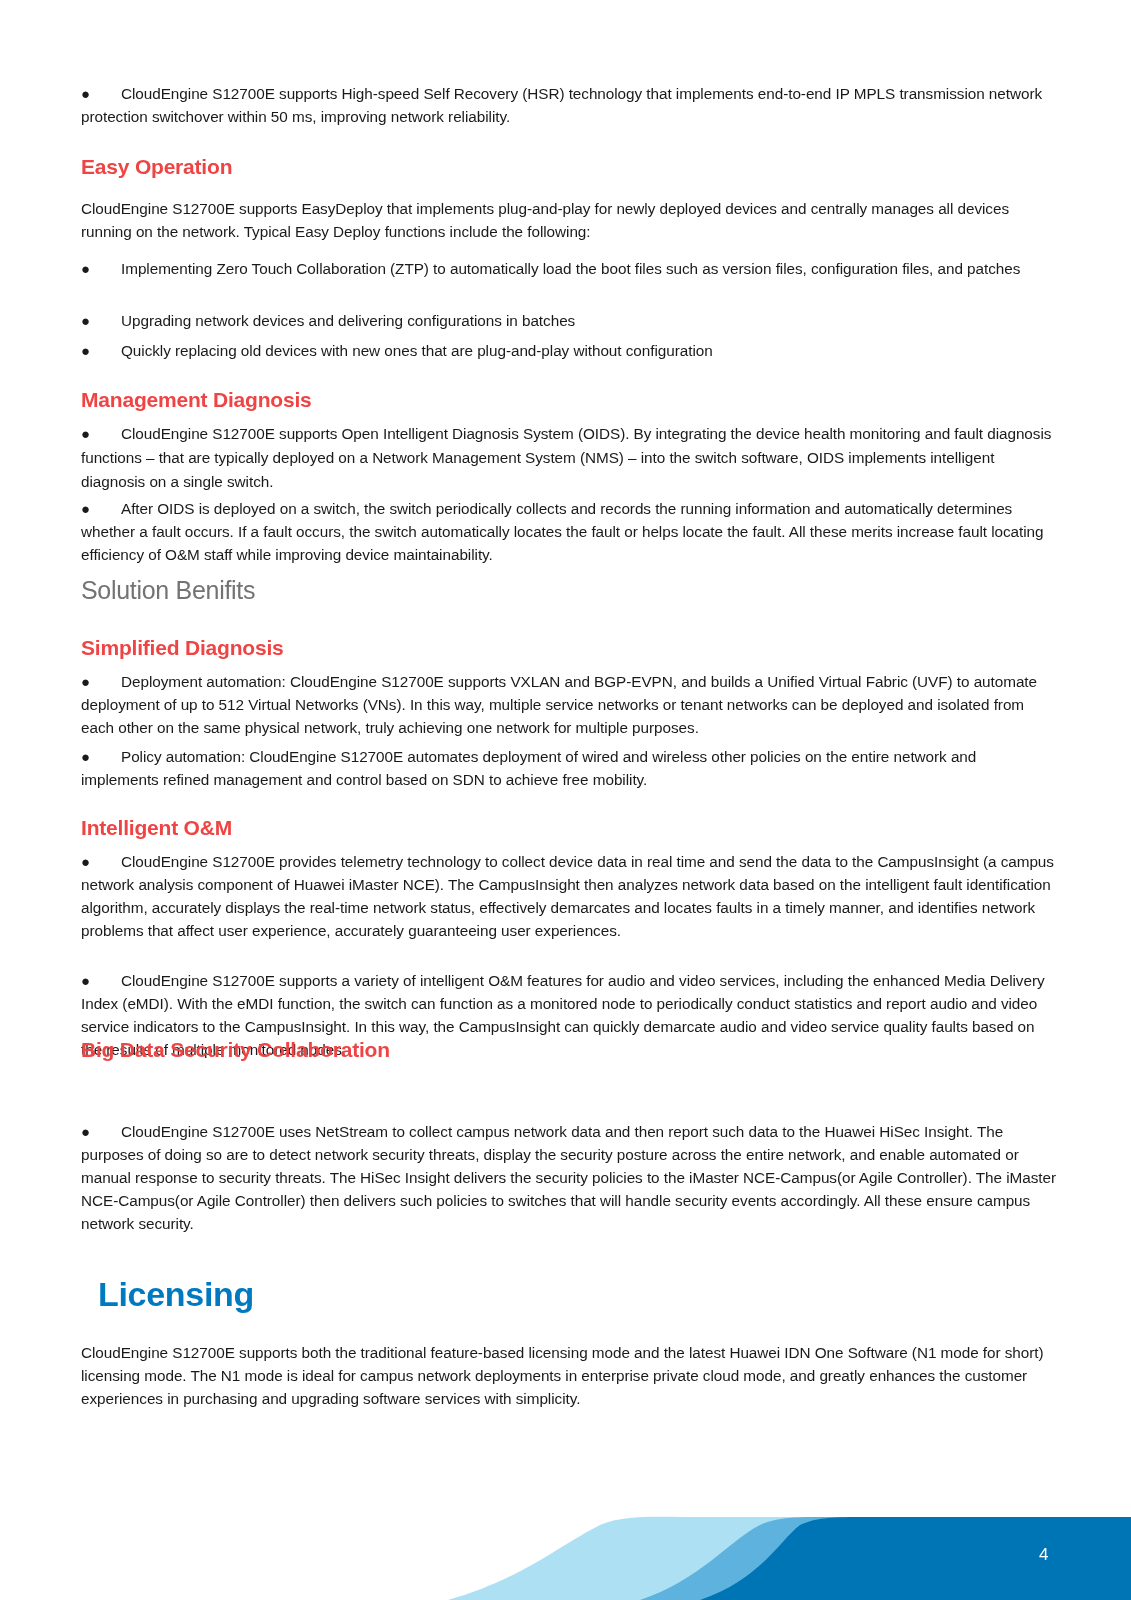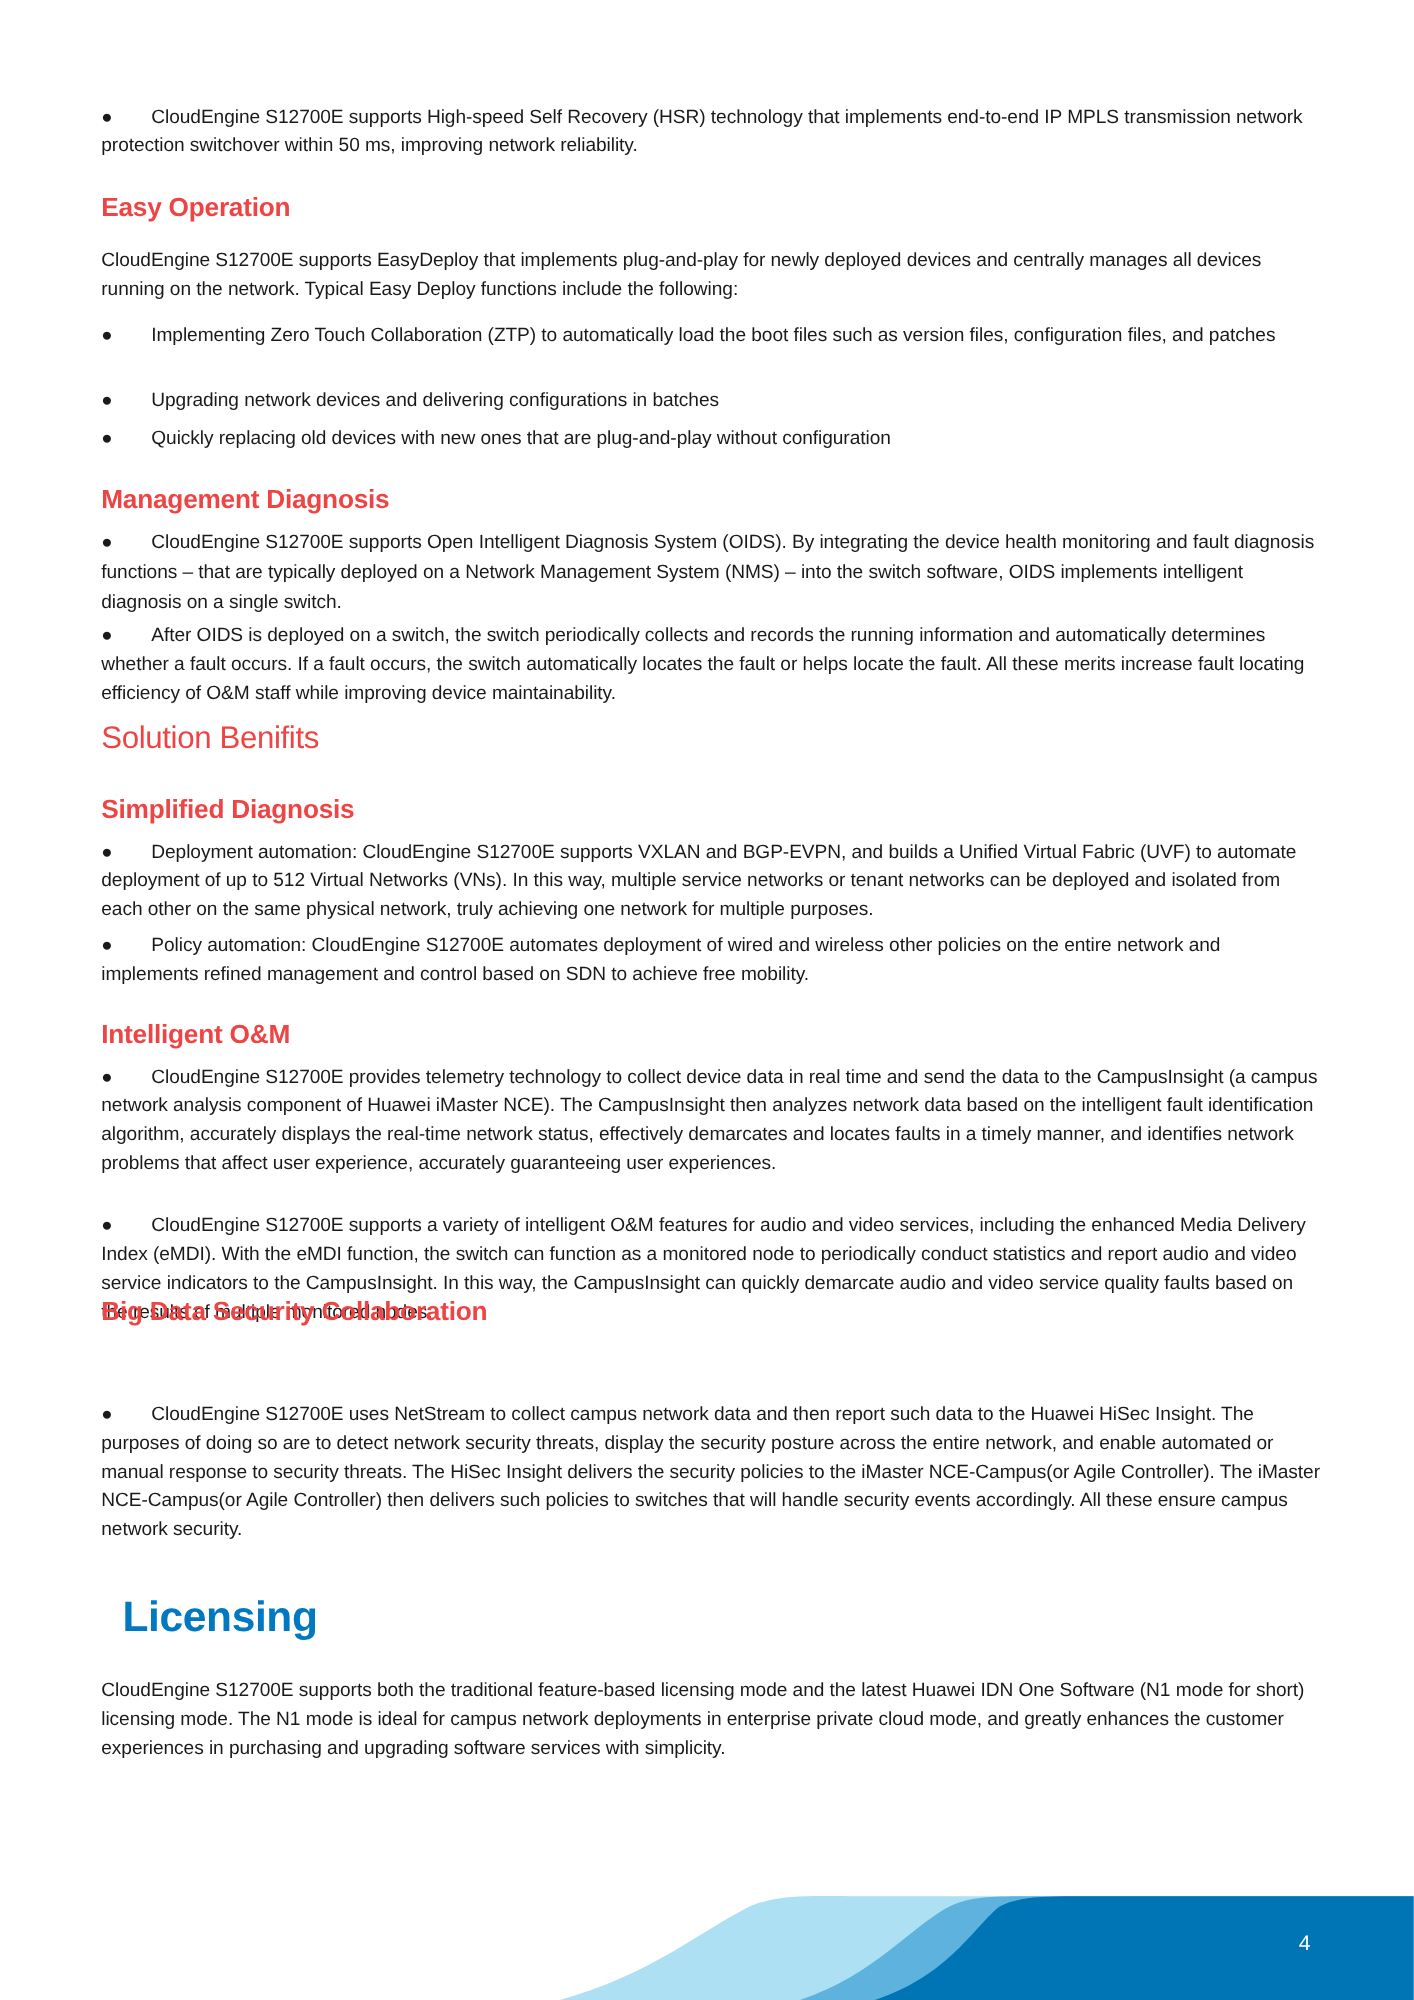--- a/index.html
+++ b/index.html
@@ -3,21 +3,21 @@
 <meta charset="utf-8">
 <style>
   html, body { margin:0; padding:0; background:#ffffff; }
   body { width:1131px; height:1600px; position:relative; overflow:hidden;
          font-family:"Liberation Sans", sans-serif; color:#1a1a1a; }
   .page { position:absolute; left:81px; top:0; width:975px; }
   .p { position:absolute; left:0; width:975px; font-size:15.3px; line-height:23px; margin:0; letter-spacing:-0.05px; }
   .bul { text-indent:0; }
   .bul .dot { display:inline-block; width:40px; font-size:15px; }
   .h3 { position:absolute; left:0; font-size:21px; font-weight:bold; color:#ef4444; margin:0; letter-spacing:-0.2px; }
-  .h2 { position:absolute; left:0; font-size:25px; font-weight:normal; color:#ef4444; margin:0; letter-spacing:-0.3px; }
+  .h2 { position:absolute; left:0; font-size:25px; font-weight:normal; color:#737373; margin:0; letter-spacing:-0.3px; }
   .h1 { position:absolute; left:0; font-size:34px; font-weight:bold; color:#0079c0; margin:0; letter-spacing:-0.3px; }
   .footer-title { position:absolute; left:81px; top:1602px; font-size:16px; color:#0f172a; }
   .footer-page { position:absolute; left:1039px; top:1545px; font-size:17px; color:#ffffff; }
   .wave { position:absolute; left:0; top:0; }
 </style>
 </head>
 <body>
 
 <svg class="wave" width="1131" height="1600" viewBox="0 0 1131 1600">
   <path d="M448,1600 C520,1580 560,1545 600,1525 C625,1515 650,1517 690,1517 L1131,1517 L1131,1600 Z" fill="#aee0f3"></path>

